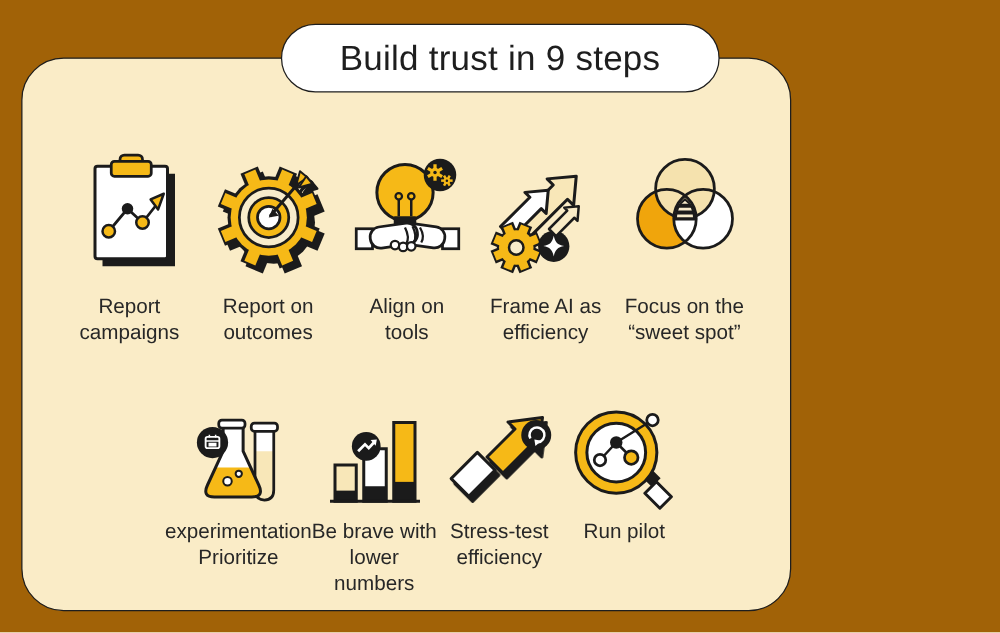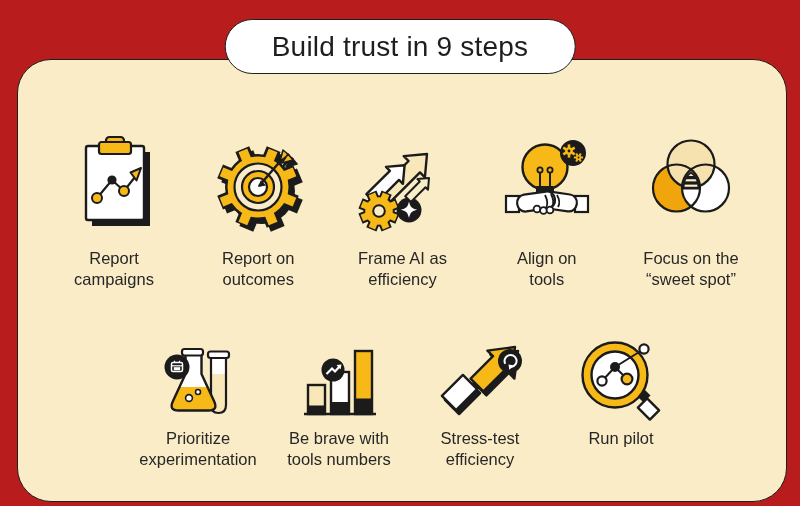--- a/index.html
+++ b/index.html
@@ -1,23 +1,23 @@
 <!DOCTYPE html>
 <html><head>
 <meta charset="utf-8">
 <style>
   html,body { margin:0; padding:0; }
   .page {
     position:relative; width:800px; height:506px;
-    background:#b91c1c; overflow:hidden;
+    background:#a16207; overflow:hidden;
     font-family:"Liberation Sans", sans-serif;
   }
   .card {
-    position:absolute; left:17px; top:59px;
-    width:770px; height:443px; box-sizing:border-box;
+    position:absolute; left:17px; top:46px;
+    width:616px; height:443px; box-sizing:border-box;
     background:#FAECC7; border:1.6px solid #1e1e1e; border-radius:34px;
   }
   .pill {
     position:absolute; left:50%; top:19px; transform:translateX(-50%);
     height:55px; padding:0 46px; box-sizing:border-box;
     background:#ffffff; border:1.7px solid #1e1e1e; border-radius:30px;
     display:flex; align-items:center; justify-content:center; z-index:2;
     white-space:nowrap;
   }
   .pill span { font-size:28px; color:#1e1e1e; letter-spacing:.2px; }
@@ -108,61 +108,20 @@
         </div>
         <div class="label">
           <span>Report on</span>
           <span>outcomes</span>
         </div>
       </div>
 
       <div class="step">
         <div class="icon-box">
           <svg width="100" height="100" viewBox="0 0 100 100">
-            <path d="M26.3,56.3 L55.6,27 L50.7,22.1 L74,20 L71.9,43.3 L67,38.4 L37.7,67.7 Z" fill="#F8E7B8" stroke="#1b1b1b" stroke-width="2.4" stroke-linejoin="round"></path>
-            <path d="M13.4,60.2 L36.9,36.8 L33,32.9 L51.6,31.2 L49.9,49.8 L46,45.9 L22.6,69.4 Z" fill="#ffffff" stroke="#1b1b1b" stroke-width="2.4" stroke-linejoin="round"></path>
-            <g transform="translate(26,77)">
-              <g transform="rotate(22.5)" stroke="#1b1b1b" stroke-width="11">
-                <line y1="-8" y2="-20"></line>
-                  <line y1="-8" y2="-20" transform="rotate(45)"></line>
-                <line y1="-8" y2="-20" transform="rotate(90)"></line>
-                  <line y1="-8" y2="-20" transform="rotate(135)"></line>
-                <line y1="-8" y2="-20" transform="rotate(180)"></line>
-                  <line y1="-8" y2="-20" transform="rotate(225)"></line>
-                <line y1="-8" y2="-20" transform="rotate(270)"></line>
-                  <line y1="-8" y2="-20" transform="rotate(315)"></line>
-              </g>
-              <circle r="15.5" fill="#1b1b1b"></circle>
-              <g transform="rotate(22.5)" stroke="#F6B917" stroke-width="7">
-                <line y1="-7.5" y2="-18.5"></line>
-                  <line y1="-7.5" y2="-18.5" transform="rotate(45)"></line>
-                <line y1="-7.5" y2="-18.5" transform="rotate(90)"></line>
-                  <line y1="-7.5" y2="-18.5" transform="rotate(135)"></line>
-                <line y1="-7.5" y2="-18.5" transform="rotate(180)"></line>
-                  <line y1="-7.5" y2="-18.5" transform="rotate(225)"></line>
-                <line y1="-7.5" y2="-18.5" transform="rotate(270)"></line>
-                  <line y1="-7.5" y2="-18.5" transform="rotate(315)"></line>
-              </g>
-              <circle r="13.8" fill="#F6B917"></circle>
-              <circle r="5.8" fill="#F8ECCB" stroke="#1b1b1b" stroke-width="2"></circle>
-            </g>
-            <circle cx="56" cy="76" r="12.5" fill="#1b1b1b"></circle>
-            <path d="M56,67.5 C57.2,72.9 58.9,74.6 64.3,75.8 C58.9,77 57.2,78.7 56,84.1 C54.8,78.7 53.1,77 47.7,75.8 C53.1,74.6 54.8,72.9 56,67.5 Z" fill="#ffffff"></path>
-            <path d="M52.2,62.2 L66.8,47.5 L64.4,45.1 L76,44 L75,55.7 L72.5,53.2 L57.9,67.9 Z" fill="#FAECC7" stroke="#1b1b1b" stroke-width="2" stroke-linejoin="round"></path>
-          </svg>
-        </div>
-        <div class="label">
-          <span>Frame AI as</span>
-          <span>efficiency</span>
-        </div>
-      </div>
-
-      <div class="step">
-        <div class="icon-box">
-          <svg width="100" height="100" viewBox="0 0 100 100">
             <circle cx="48" cy="33" r="22.5" fill="#F6B917" stroke="#1b1b1b" stroke-width="2.4"></circle>
             <path d="M43,52 V38 M53,52 V38" stroke="#1b1b1b" stroke-width="2" fill="none"></path>
             <circle cx="43" cy="36" r="2.6" fill="none" stroke="#1b1b1b" stroke-width="1.8"></circle>
             <circle cx="53" cy="36" r="2.6" fill="none" stroke="#1b1b1b" stroke-width="1.8"></circle>
             <rect x="39" y="52" width="18" height="7" rx="1" fill="#1b1b1b"></rect>
             <rect x="9" y="62" width="13" height="16" fill="#fff" stroke="#1b1b1b" stroke-width="2.2"></rect>
             <rect x="78" y="62" width="13" height="16" fill="#fff" stroke="#1b1b1b" stroke-width="2.2"></rect>
             <rect x="44" y="59" width="36" height="17" rx="8" transform="rotate(8 62 67)" fill="#fff" stroke="#1b1b1b" stroke-width="2.2"></rect>
             <rect x="20" y="59" width="38" height="17" rx="8" transform="rotate(-8 39 67)" fill="#fff" stroke="#1b1b1b" stroke-width="2.2"></rect>
             <path d="M48,61 q4,8 1,13 M54,60 q4,8 1,13 M60,61 q4,7 1,12" stroke="#1b1b1b" stroke-width="1.8" fill="none"></path>
@@ -198,20 +157,61 @@
         </div>
         <div class="label">
           <span>Align on</span>
           <span>tools</span>
         </div>
       </div>
 
       <div class="step">
         <div class="icon-box">
           <svg width="100" height="100" viewBox="0 0 100 100">
+            <path d="M26.3,56.3 L55.6,27 L50.7,22.1 L74,20 L71.9,43.3 L67,38.4 L37.7,67.7 Z" fill="#F8E7B8" stroke="#1b1b1b" stroke-width="2.4" stroke-linejoin="round"></path>
+            <path d="M13.4,60.2 L36.9,36.8 L33,32.9 L51.6,31.2 L49.9,49.8 L46,45.9 L22.6,69.4 Z" fill="#ffffff" stroke="#1b1b1b" stroke-width="2.4" stroke-linejoin="round"></path>
+            <g transform="translate(26,77)">
+              <g transform="rotate(22.5)" stroke="#1b1b1b" stroke-width="11">
+                <line y1="-8" y2="-20"></line>
+                  <line y1="-8" y2="-20" transform="rotate(45)"></line>
+                <line y1="-8" y2="-20" transform="rotate(90)"></line>
+                  <line y1="-8" y2="-20" transform="rotate(135)"></line>
+                <line y1="-8" y2="-20" transform="rotate(180)"></line>
+                  <line y1="-8" y2="-20" transform="rotate(225)"></line>
+                <line y1="-8" y2="-20" transform="rotate(270)"></line>
+                  <line y1="-8" y2="-20" transform="rotate(315)"></line>
+              </g>
+              <circle r="15.5" fill="#1b1b1b"></circle>
+              <g transform="rotate(22.5)" stroke="#F6B917" stroke-width="7">
+                <line y1="-7.5" y2="-18.5"></line>
+                  <line y1="-7.5" y2="-18.5" transform="rotate(45)"></line>
+                <line y1="-7.5" y2="-18.5" transform="rotate(90)"></line>
+                  <line y1="-7.5" y2="-18.5" transform="rotate(135)"></line>
+                <line y1="-7.5" y2="-18.5" transform="rotate(180)"></line>
+                  <line y1="-7.5" y2="-18.5" transform="rotate(225)"></line>
+                <line y1="-7.5" y2="-18.5" transform="rotate(270)"></line>
+                  <line y1="-7.5" y2="-18.5" transform="rotate(315)"></line>
+              </g>
+              <circle r="13.8" fill="#F6B917"></circle>
+              <circle r="5.8" fill="#F8ECCB" stroke="#1b1b1b" stroke-width="2"></circle>
+            </g>
+            <circle cx="56" cy="76" r="12.5" fill="#1b1b1b"></circle>
+            <path d="M56,67.5 C57.2,72.9 58.9,74.6 64.3,75.8 C58.9,77 57.2,78.7 56,84.1 C54.8,78.7 53.1,77 47.7,75.8 C53.1,74.6 54.8,72.9 56,67.5 Z" fill="#ffffff"></path>
+            <path d="M52.2,62.2 L66.8,47.5 L64.4,45.1 L76,44 L75,55.7 L72.5,53.2 L57.9,67.9 Z" fill="#FAECC7" stroke="#1b1b1b" stroke-width="2" stroke-linejoin="round"></path>
+          </svg>
+        </div>
+        <div class="label">
+          <span>Frame AI as</span>
+          <span>efficiency</span>
+        </div>
+      </div>
+
+      <div class="step">
+        <div class="icon-box">
+          <svg width="100" height="100" viewBox="0 0 100 100">
             <circle cx="35.5" cy="54" r="23.5" fill="#F0A50C"></circle>
             <circle cx="64.5" cy="54" r="23.5" fill="#ffffff"></circle>
             <circle cx="50" cy="30" r="23.5" fill="#F5E2AE"></circle>
             <circle cx="35.5" cy="54" r="23.5" fill="none" stroke="#1b1b1b" stroke-width="2.2"></circle>
             <circle cx="64.5" cy="54" r="23.5" fill="none" stroke="#1b1b1b" stroke-width="2.2"></circle>
             <circle cx="50" cy="30" r="23.5" fill="none" stroke="#1b1b1b" stroke-width="2.2"></circle>
             <clipPath id="bee5">
                 <path d="M50,38.5 C45,42 42.5,47.5 42.5,54.5 L57.5,54.5 C57.5,47.5 55,42 50,38.5 Z"></path>
               </clipPath>
             <path d="M50,38.5 C45,42 42.5,47.5 42.5,54.5 L57.5,54.5 C57.5,47.5 55,42 50,38.5 Z" fill="#F8ECCB"></path>
@@ -247,22 +247,22 @@
             <path d="M37.5,21 L37.5,40 L25,67 Q20.5,76.5 30.5,76.5 L60.5,76.5 Q70.5,76.5 66,67 L53.5,40 L53.5,21" fill="none" stroke="#1b1b1b" stroke-width="2.4"></path>
             <rect x="34" y="15" width="21" height="6.5" rx="2.5" fill="#fff" stroke="#1b1b1b" stroke-width="2.2"></rect>
             <circle cx="29" cy="33" r="12.5" fill="#1b1b1b"></circle>
             <rect x="23.5" y="28.5" width="11" height="9" rx="1.5" fill="none" stroke="#fff" stroke-width="1.5"></rect>
             <line x1="23.5" y1="31.8" x2="34.5" y2="31.8" stroke="#fff" stroke-width="1.2"></line>
             <path d="M26.5,26.8 V29 M31.5,26.8 V29" stroke="#fff" stroke-width="1.2"></path>
             <rect x="25.8" y="33.2" width="6.4" height="3" fill="#fff"></rect>
           </svg>
         </div>
         <div class="label">
+          <span>experimentation</span>
           <span>Prioritize</span>
-          <span>experimentation</span>
         </div>
       </div>
 
       <div class="step">
         <div class="icon-box">
           <svg width="100" height="86" viewBox="0 0 100 86">
             <rect x="19" y="51" width="17" height="29" fill="#F8E7B8"></rect>
             <rect x="19" y="71.5" width="17" height="8.5" fill="#1b1b1b"></rect>
             <rect x="19" y="51" width="17" height="29" fill="none" stroke="#1b1b1b" stroke-width="2.4"></rect>
             <rect x="42" y="38" width="18" height="42" fill="#ffffff"></rect>
@@ -272,21 +272,21 @@
             <rect x="66" y="64.5" width="17" height="15.5" fill="#1b1b1b"></rect>
             <rect x="66" y="17" width="17" height="63" fill="none" stroke="#1b1b1b" stroke-width="2.4"></rect>
             <line x1="15" y1="80" x2="87" y2="80" stroke="#1b1b1b" stroke-width="2.4"></line>
             <circle cx="44" cy="36" r="11.5" fill="#1b1b1b"></circle>
             <path d="M37.5,40 L43,34.5 L46,37.5 L51,32" fill="none" stroke="#fff" stroke-width="2.2"></path>
             <polygon points="47.5,31 52.5,30.5 51.5,35.5" fill="#fff"></polygon>
           </svg>
         </div>
         <div class="label">
           <span>Be brave with</span>
-          <span>tools numbers</span>
+          <span>lower numbers</span>
         </div>
       </div>
 
       <div class="step">
         <div class="icon-box">
           <svg width="100" height="86" viewBox="0 0 100 86">
             <g class="ds8">
               <path d="M40.6,44.6 L63,22.2 L57.4,16.6 L85,13 L81.4,40.6 L75.8,35 L53.4,57.4 Z" fill="#F6B917" stroke="#1b1b1b" stroke-width="2.4" stroke-linejoin="round"></path>
               <path d="M11.9,61.9 L32.9,40.9 L47.1,55.1 L26.1,76.1 Z" fill="#ffffff" stroke="#1b1b1b" stroke-width="2.4" stroke-linejoin="round"></path>
             </g>

